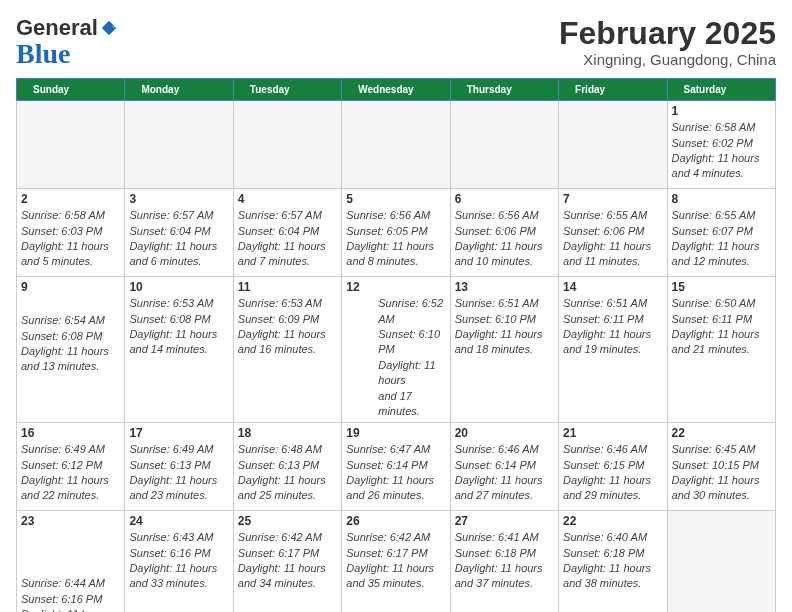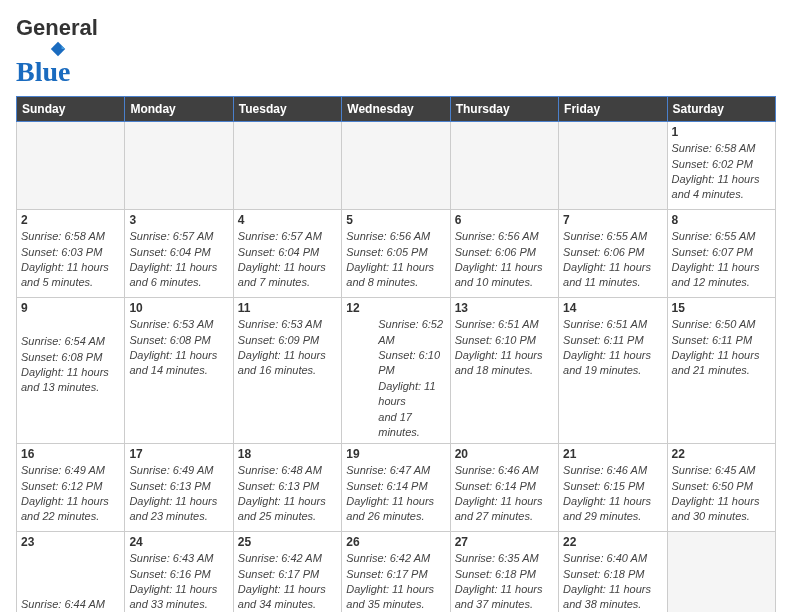--- a/index.html
+++ b/index.html
@@ -27,21 +27,20 @@
       display: flex;
       flex-direction: column;
       align-items: flex-start;
     }
     .logo-text {
       font-size: 22px;
       font-weight: bold;
       color: #333;
       display: flex;
       align-items: center;
-      flex-direction: column;
     }
     .logo-general { color: #333; }
     .logo-icon {
       width: 18px;
       height: 18px;
       margin-left: 2px;
     }
     .title-block {
       text-align: right;
     }
@@ -56,25 +55,25 @@
       color: #555;
     }
     .calendar {
       flex: 1;
       border: 1px solid #ccc;
       border-collapse: collapse;
       width: 100%;
       table-layout: fixed;
     }
     .calendar th {
-      background: #404040;
+      background: #15803d;
       color: #fff;
-      font-size: 12px;
+      font-size: 10px;
       font-weight: bold;
-      padding: 5px 5px;
+      padding: 5px 16px;
       border: 1px solid #4a80cc;
       text-align: left;
     }
     .calendar td {
       border: 1px solid #ccc;
       vertical-align: top;
       padding: 3px 4px;
       font-size: 9.5px;
       color: #333;
       background: #fff;
@@ -108,20 +107,24 @@
     <div class="logo" data-name="logo">
       <div class="logo-text" data-name="logo-text">
         <span class="logo-general" data-name="logo-general">General</span>
         <svg class="logo-icon" data-name="logo-icon" viewBox="0 0 20 20">
           <polygon points="10,2 18,10 10,18 2,10" fill="#1a6bbf"></polygon>
           <polygon points="10,2 18,10 14,10 14,6" fill="#4a9fe0"></polygon>
         </svg>
       </div>
       <div style="font-size: 28px; font-weight: bold; color: rgb(26, 107, 191); font-family: Liberation Serif, serif;" data-name="logo-blue-text">Blue</div>
     </div>
+    <div class="title-block" data-name="title-block">
+      <div class="month-title" data-name="month-title">February 2025</div>
+      <div class="location" data-name="location">Xingning, Guangdong, China</div>
+    </div>
   </div>
 
   <table class="calendar" data-name="calendar-table">
     <thead>
       <tr data-name="calendar-header-row">
       <th data-name="calendar-header-sunday">Sunday</th>
           <th data-name="calendar-header-monday">Monday</th>
           <th data-name="calendar-header-tuesday">Tuesday</th>
           <th data-name="calendar-header-wednesday">Wednesday</th>
           <th data-name="calendar-header-thursday">Thursday</th>
@@ -286,21 +289,21 @@
           <td data-name="calendar-cell">
             <span class="day-number" data-name="day-number">21</span>
             <div class="day-info" data-name="day-info" style="white-space: pre-line;">Sunrise: 6:46 AM
 Sunset: 6:15 PM
 Daylight: 11 hours
 and 29 minutes.</div>
           </td>
           <td data-name="calendar-cell">
             <span class="day-number" data-name="day-number">22</span>
             <div class="day-info" data-name="day-info" style="white-space: pre-line;">Sunrise: 6:45 AM
-Sunset: 6:50 PM
+Sunset: 10:15 PM
 Daylight: 11 hours
 and 30 minutes.</div>
           </td>
         </tr>
         <tr data-name="calendar-week-row">
           <td data-name="calendar-cell">
             <span class="day-number" data-name="day-number">23</span>
             <div class="day-info" data-name="day-info" style="white-space: pre-line; margin-top: 48px;">Sunrise: 6:44 AM
 Sunset: 6:16 PM
 Daylight: 11 hours
@@ -322,21 +325,21 @@
           </td>
           <td data-name="calendar-cell">
             <span class="day-number" data-name="day-number">26</span>
             <div class="day-info" data-name="day-info" style="white-space: pre-line;">Sunrise: 6:42 AM
 Sunset: 6:17 PM
 Daylight: 11 hours
 and 35 minutes.</div>
           </td>
           <td data-name="calendar-cell">
             <span class="day-number" data-name="day-number">27</span>
-            <div class="day-info" data-name="day-info" style="white-space: pre-line;">Sunrise: 6:35 AM
+            <div class="day-info" data-name="day-info" style="white-space: pre-line;">Sunrise: 6:41 AM
 Sunset: 6:18 PM
 Daylight: 11 hours
 and 37 minutes.</div>
           </td>
           <td data-name="calendar-cell">
             <span class="day-number" data-name="day-number">22</span>
             <div class="day-info" data-name="day-info" style="white-space: pre-line;">Sunrise: 6:40 AM
 Sunset: 6:18 PM
 Daylight: 11 hours
 and 38 minutes.</div>

